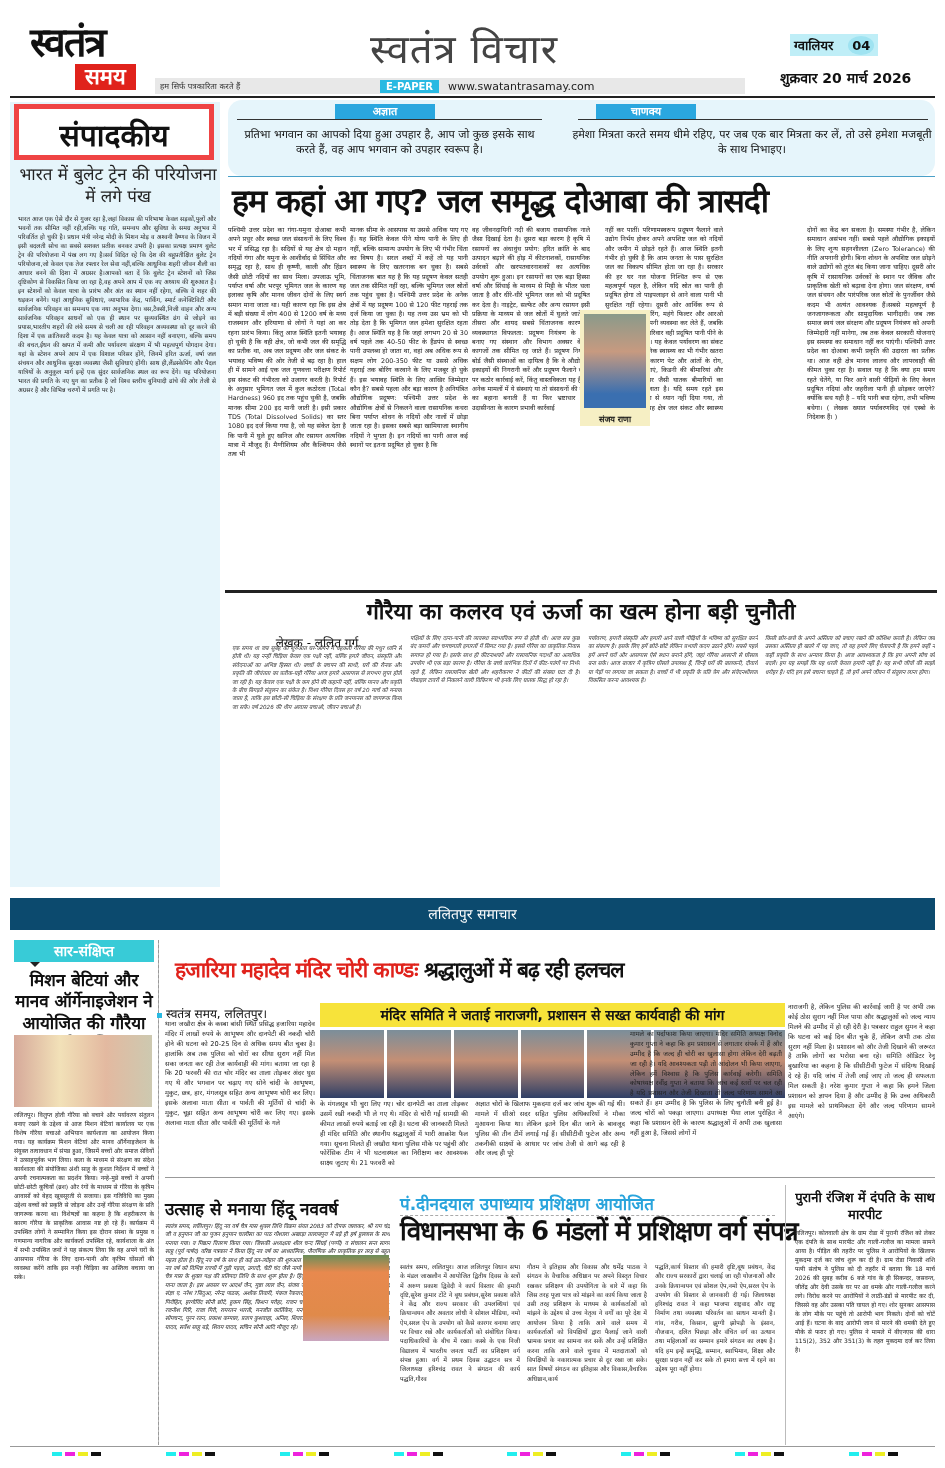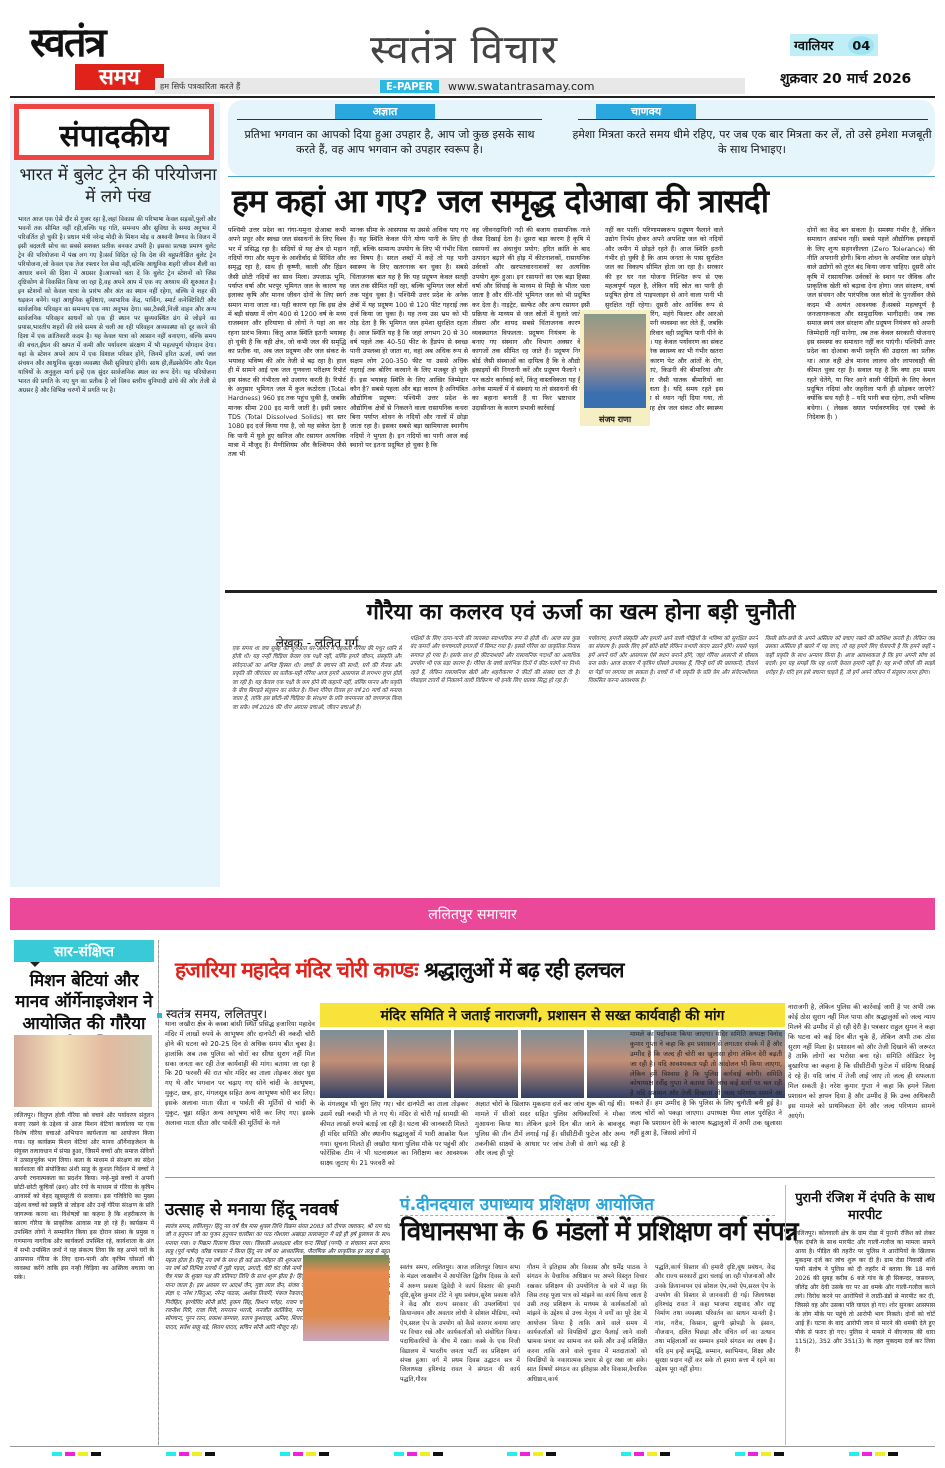--- a/index.html
+++ b/index.html
@@ -1,19 +1,19 @@
 <!DOCTYPE html>
 <html><head>
 <meta charset="utf-8">
 <style>
 *{box-sizing:border-box;margin:0;padding:0}
 body{width:945px;height:1468px;background:#fff;font-family:"DejaVu Sans",sans-serif;color:#111;position:relative;overflow:hidden}
 .abs{position:absolute}
 .logo-top{left:30px;top:22px;font-size:40px;font-weight:bold;line-height:1;color:#111;font-family:"DejaVu Serif",serif;letter-spacing:-2px}
-.logo-bot{left:75px;top:64px;background:#e0221b;color:#fff;font-size:22px;font-weight:bold;padding:1px 24px;line-height:1.1}
+.logo-bot{left:75px;top:64px;background:#e0221b;color:#fff;font-size:22px;font-weight:bold;padding:1px 10px;line-height:1.1}
 .tagline{left:160px;top:80px;font-size:8px;color:#333}
 .gray-bar{left:155px;top:78px;width:590px;height:16px;background:#e8e8e8}
 .masthead{left:370px;top:20px;font-size:40px;color:#444;font-family:"DejaVu Sans",sans-serif;letter-spacing:1px}
 .epaper{left:380px;top:80px;background:#29b9e2;color:#fff;font-size:10px;padding:1px 6px;font-weight:bold}
 .url{left:448px;top:80px;font-size:11px;color:#222}
 .city{left:790px;top:34px;background:#bfeef7;padding:2px 4px;font-size:13px;font-weight:bold}
 .city .num{background:#9fe3f1;border-radius:50%;padding:2px 4px;margin-left:15px}
 .date{left:780px;top:68px;font-size:14px;font-weight:bold}
 .rule{left:10px;top:96px;width:925px;height:2px;background:#222}
 .editorial-panel{left:10px;top:102px;width:210px;height:785px;background:#e6f5fb}
@@ -25,21 +25,21 @@
 .qline{height:1px;background:#333}
 .qtext{font-size:11px;text-align:center;line-height:1.4}
 .main-head{left:232px;top:178px;width:700px;font-size:32px;font-weight:bold;letter-spacing:-1px;white-space:nowrap}
 .col{font-size:6.4px;line-height:1.46;text-align:justify;color:#222;overflow:hidden}
 .photo{left:614px;top:310px;width:60px;height:116px;background:#f6efc4}
 .photo .face{position:absolute;left:4px;top:4px;width:52px;height:94px;background:linear-gradient(#8a9a8a,#c79a80 40%,#3a6fb0 85%)}
 .photo .cap{position:absolute;left:0;bottom:2px;width:100%;text-align:center;font-size:8px;font-weight:bold}
 .rule2{left:225px;top:590px;width:712px;height:3px;background:#222}
 .sub-head{left:225px;top:595px;width:712px;text-align:center;font-size:22px;font-weight:bold}
 .gcol{font-size:5.6px;line-height:1.5;font-style:italic;color:#333;overflow:hidden;text-align:justify}
-.section-bar{left:10px;top:898px;width:925px;height:32px;background:#ec4899;color:#fff;text-align:center;font-size:14px;line-height:32px}
+.section-bar{left:10px;top:898px;width:925px;height:32px;background:#0c4a6e;color:#fff;text-align:center;font-size:14px;line-height:32px}
 .saar{left:14px;top:940px;width:140px;height:22px;background:#38cbd7;color:#fff;font-weight:bold;text-align:center;font-size:14px;line-height:22px}
 .saar-title{left:14px;top:970px;width:140px;font-size:17px;text-align:center;line-height:1.25;font-weight:bold}
 .group-photo{left:14px;top:1035px;width:138px;height:72px;background:linear-gradient(90deg,#d6a99a,#f2e1b8,#e3b9a0,#cdc9b0)}
 .lal-head{left:175px;top:955px;width:760px;font-size:21px;font-weight:bold;white-space:nowrap;letter-spacing:-1px}
 .red{color:#e0221b}
 .yellow-bar{left:320px;top:1003px;width:465px;height:24px;background:#f7e33a;font-size:14px;font-weight:bold;text-align:center;line-height:24px}
 .faces{left:320px;top:1030px;width:465px;height:68px;display:flex;gap:3px}
 .faces div{flex:1;background:linear-gradient(#7b8e9a,#c48f75 45%,#2f3f66)}
 .bul{left:157px;top:1005px;font-size:12px}
 .bul i{display:inline-block;width:5px;height:5px;background:#29b9e2;margin-right:4px}

